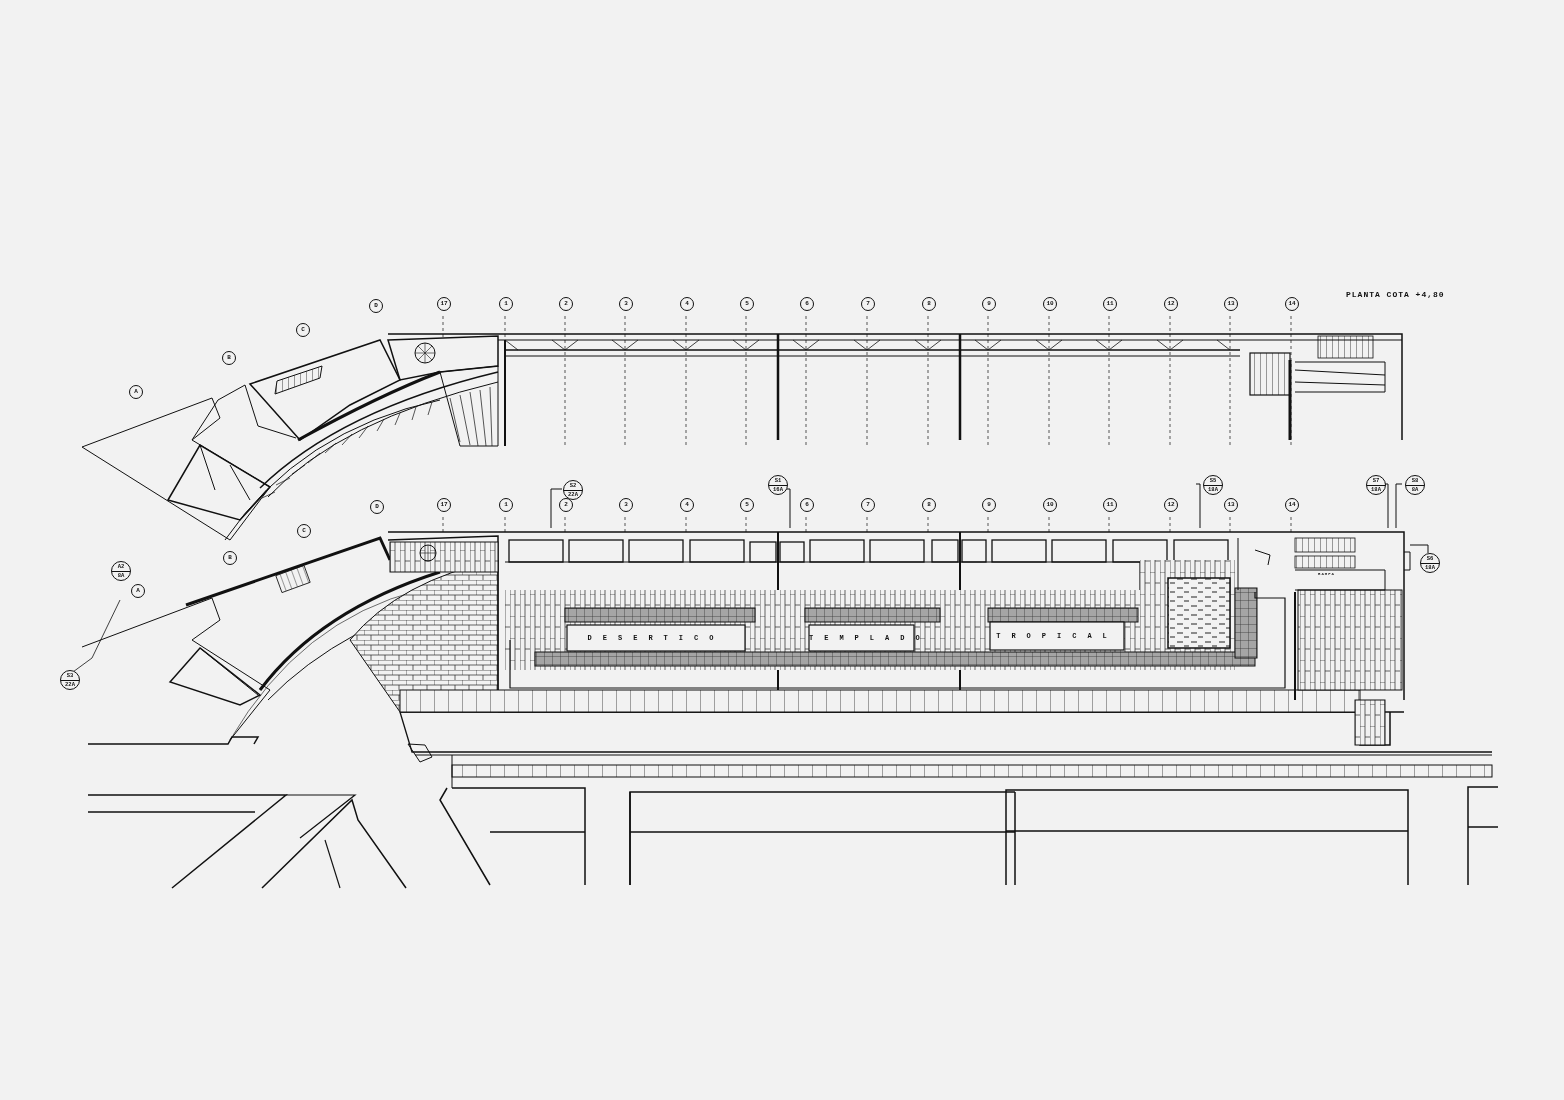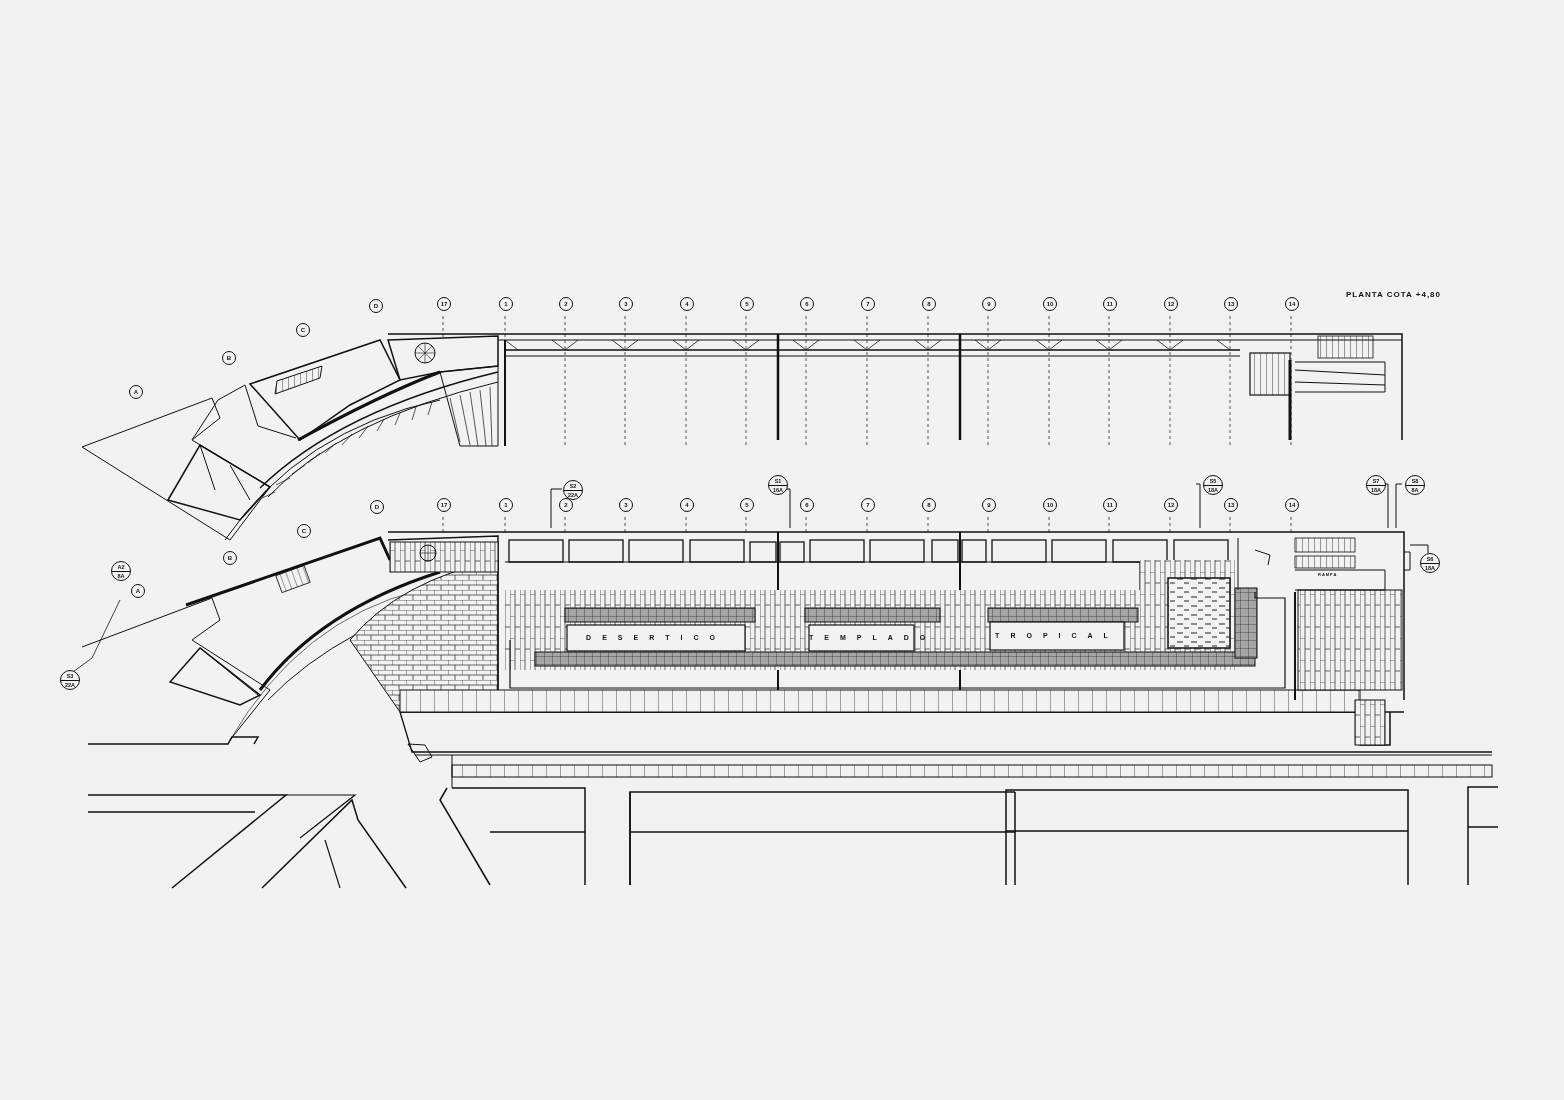--- a/index.html
+++ b/index.html
@@ -1,17 +1,17 @@
 <!DOCTYPE html>
 <html><head>
 <meta charset="utf-8">
 <style>
   html,body{margin:0;padding:0;background:#f1f1f1;}
   body{width:1564px;height:1100px;overflow:hidden;position:relative;font-family:"Liberation Sans",sans-serif;}
-  #sheet{position:absolute;left:0;top:0;width:1564px;height:1100px;background:#f2f2f2;}
+  #sheet{position:absolute;left:0;top:0;width:1564px;height:1100px;background:#f2f2f2;font-family:Liberation Mono, monospace;}
   svg{position:absolute;left:0;top:0;}
   .title{position:absolute;left:1346px;top:290px;font-size:8px;font-weight:bold;letter-spacing:1px;color:#111;}
   .zone-label{position:absolute;font-size:7px;font-weight:bold;letter-spacing:11px;color:#111;text-align:center;}
   .rampa{position:absolute;left:1318px;top:572px;font-size:4px;font-weight:bold;letter-spacing:1px;color:#111;}
   .grid-bubble{position:absolute;width:12px;height:12px;border:1px solid #111;border-radius:50%;font-size:6px;font-weight:bold;line-height:12px;text-align:center;color:#111;background:#f2f2f2;}
   .sec{position:absolute;width:18px;height:18px;border:1px solid #111;border-radius:50%;background:#f2f2f2;font-size:5.5px;font-weight:bold;color:#111;text-align:center;line-height:8px;}
   .sec .top{display:block;border-bottom:1px solid #111;padding-top:1px;}
   .sec .bot{display:block;}
 </style>
 </head>

